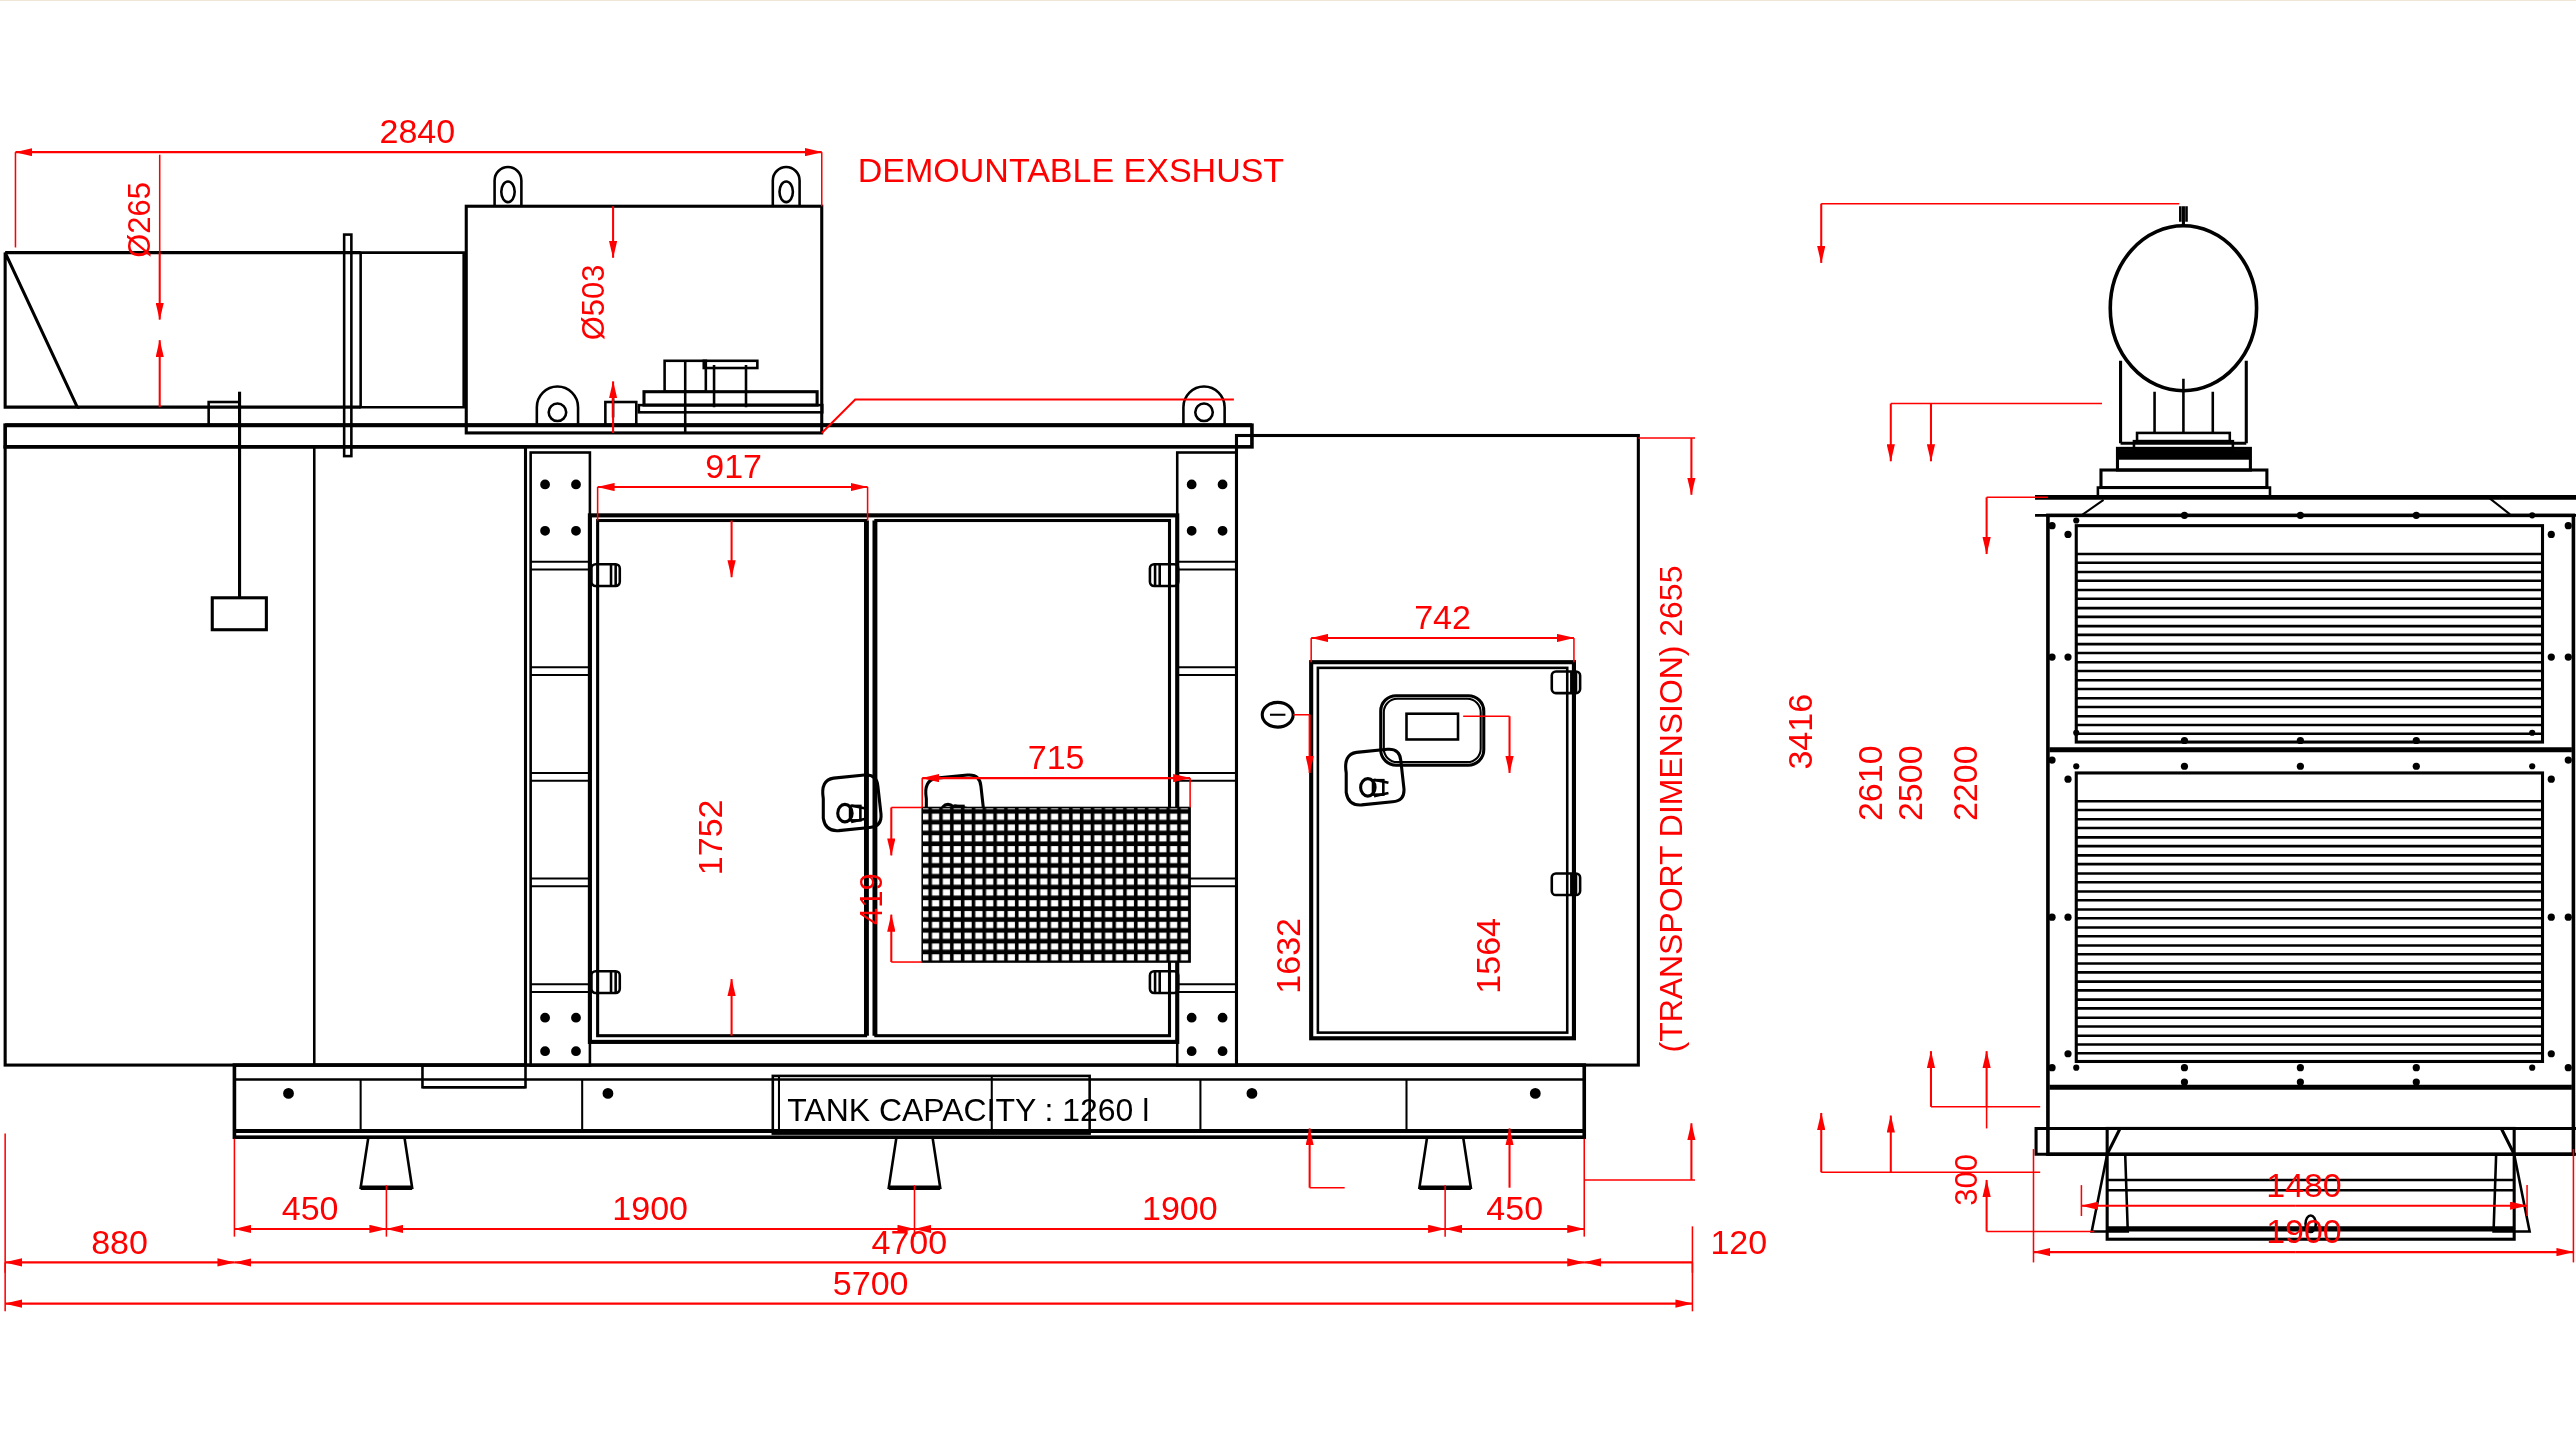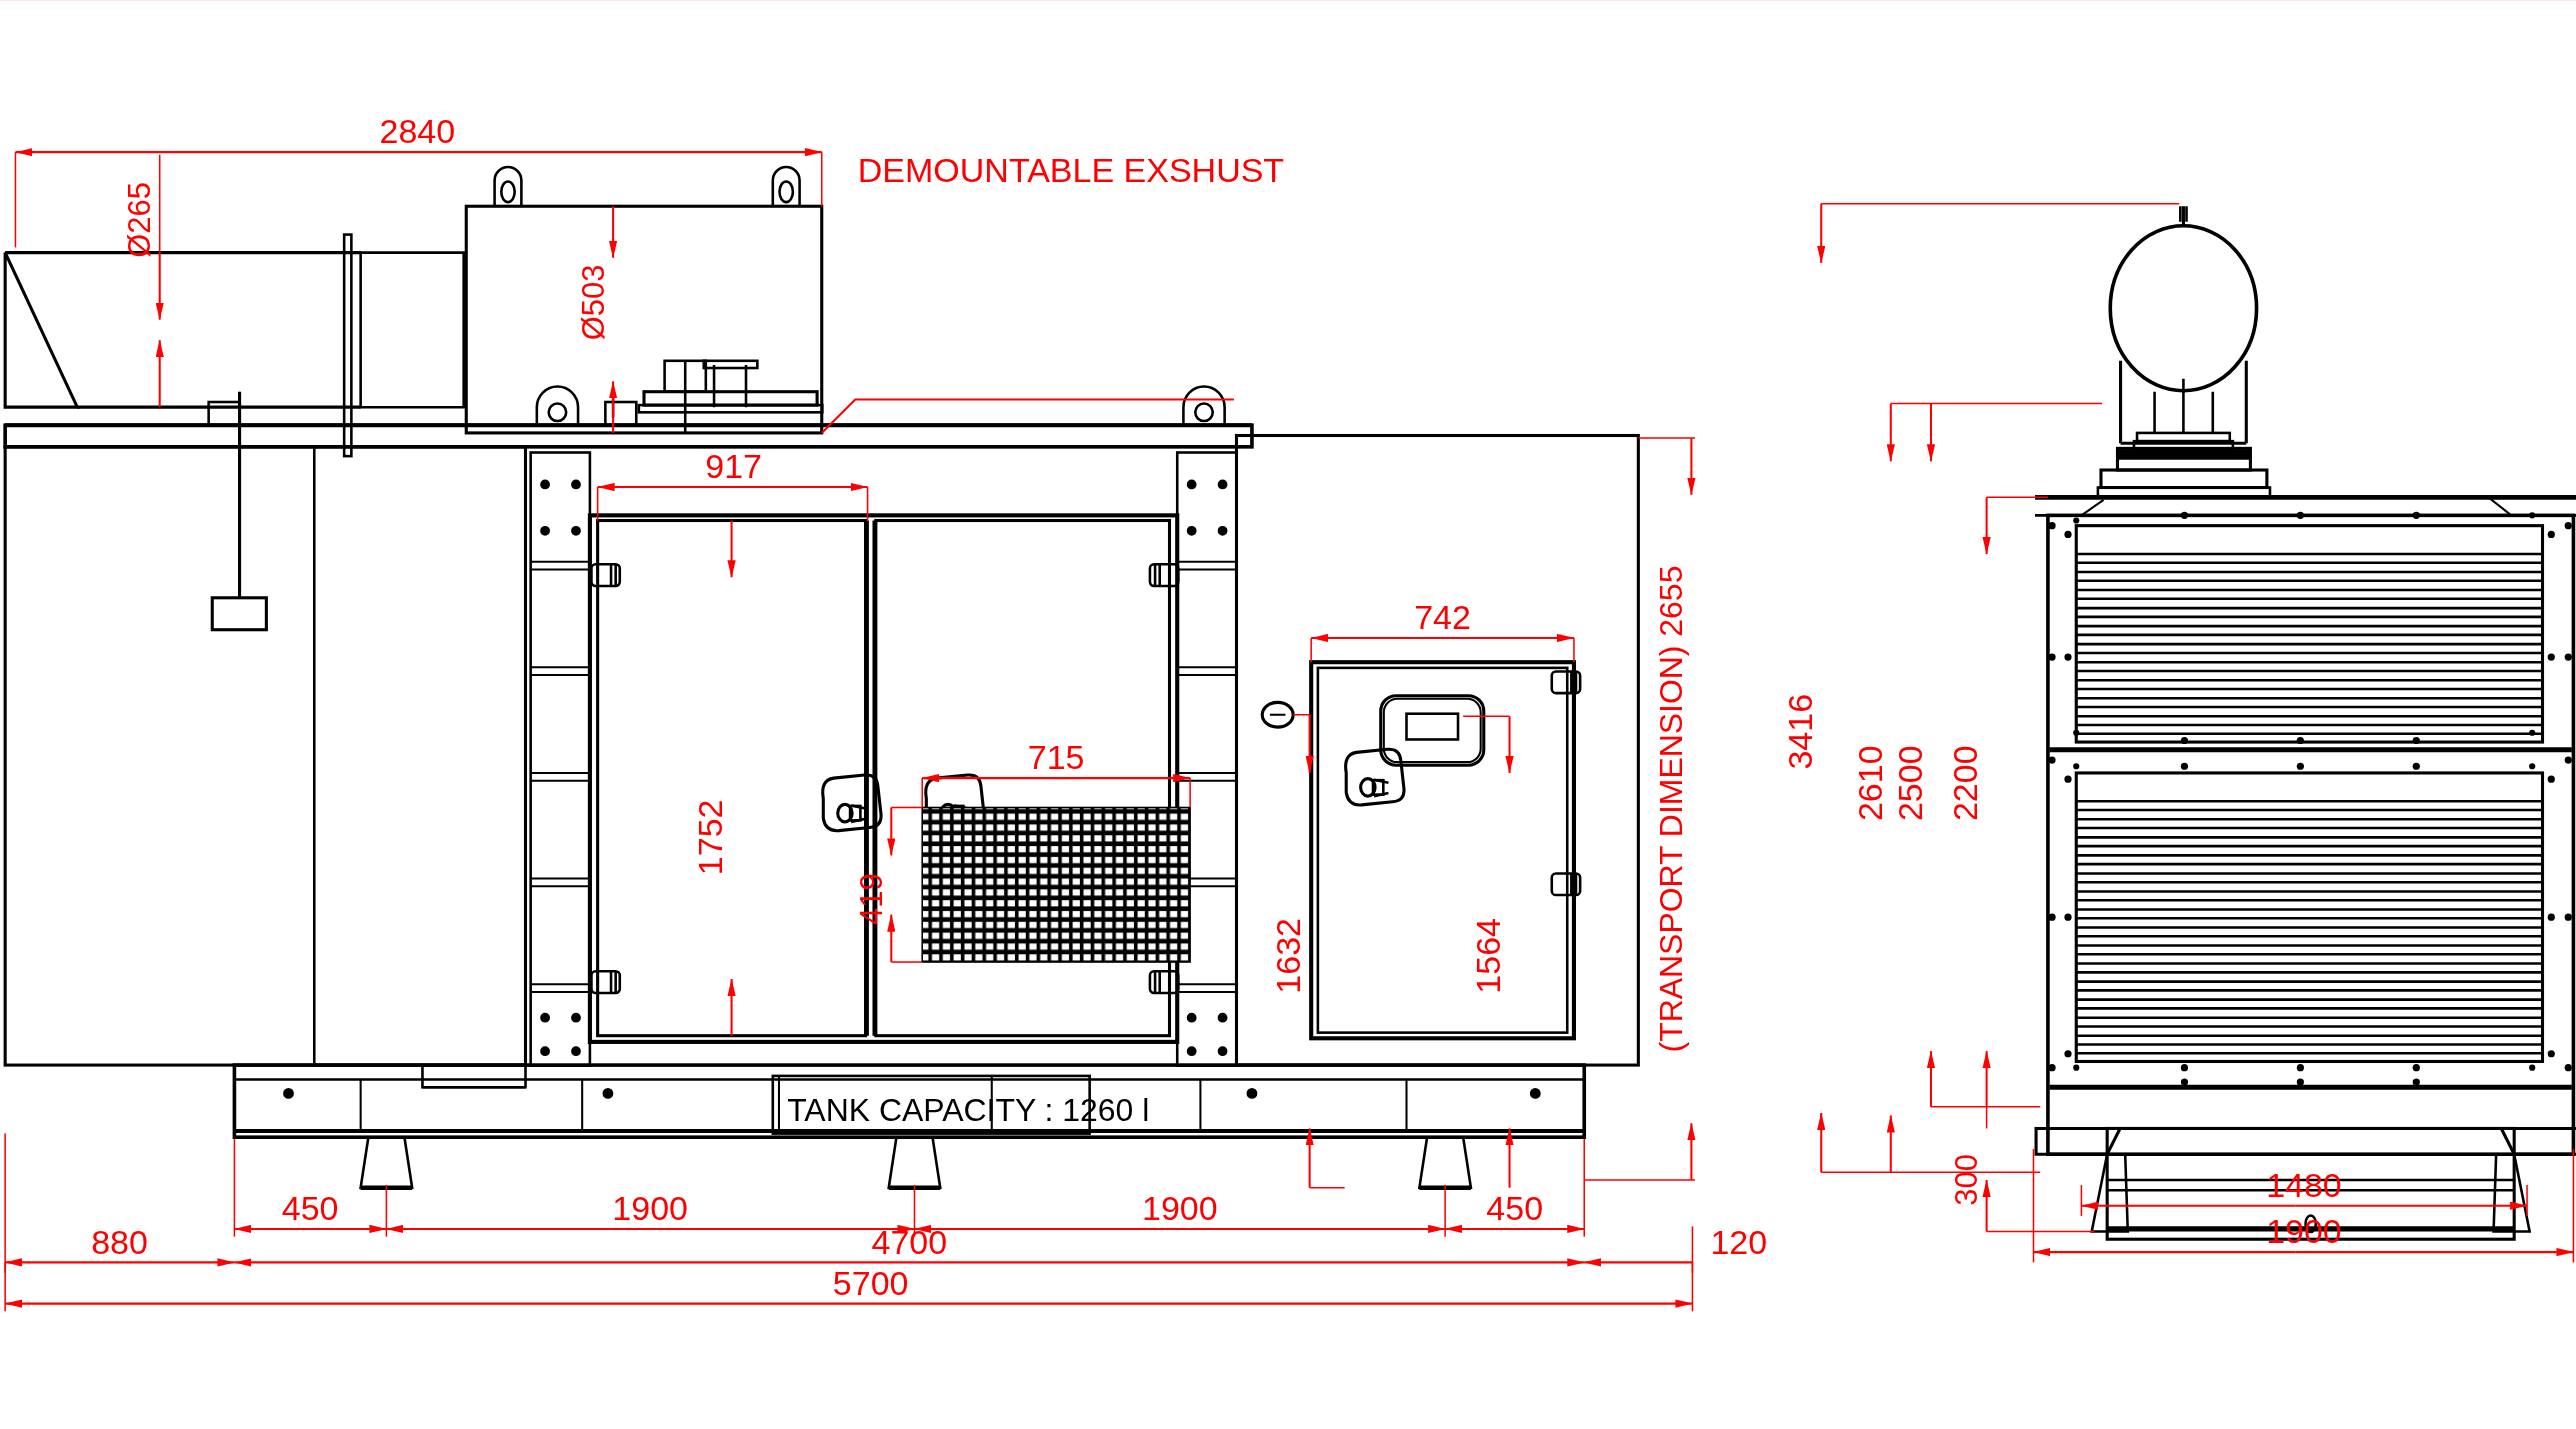--- a/index.html
+++ b/index.html
@@ -1,18 +1,18 @@
 <!DOCTYPE html>
 <html style="font-size:8.2px"><head>
 <meta charset="utf-8">
 <title>Generator Canopy GA Drawing</title>
 <style>
   html,body{margin:0;padding:0;background:#ffffff;}
   body{font-family:"Liberation Sans",sans-serif;}
-  #sheet{position:relative;width:2576px;height:1430px;background:#ec4899;overflow:hidden;}
+  #sheet{position:relative;width:2576px;height:1430px;background:#a16207;overflow:hidden;}
   #sheet svg{position:absolute;left:0;top:0;width:2576px;height:1430px;}
 </style>
 </head>
 <body>
 
 <div id="sheet">
 <svg viewBox="0 0 5000 2775" xmlns="http://www.w3.org/2000/svg">
   <defs>
     <marker id="ahR" markerWidth="34" markerHeight="16" refX="33" refY="8" orient="auto" markerUnits="userSpaceOnUse">
       <path d="M0,0 L34,8 L0,16 z" fill="#ff0000"></path>

